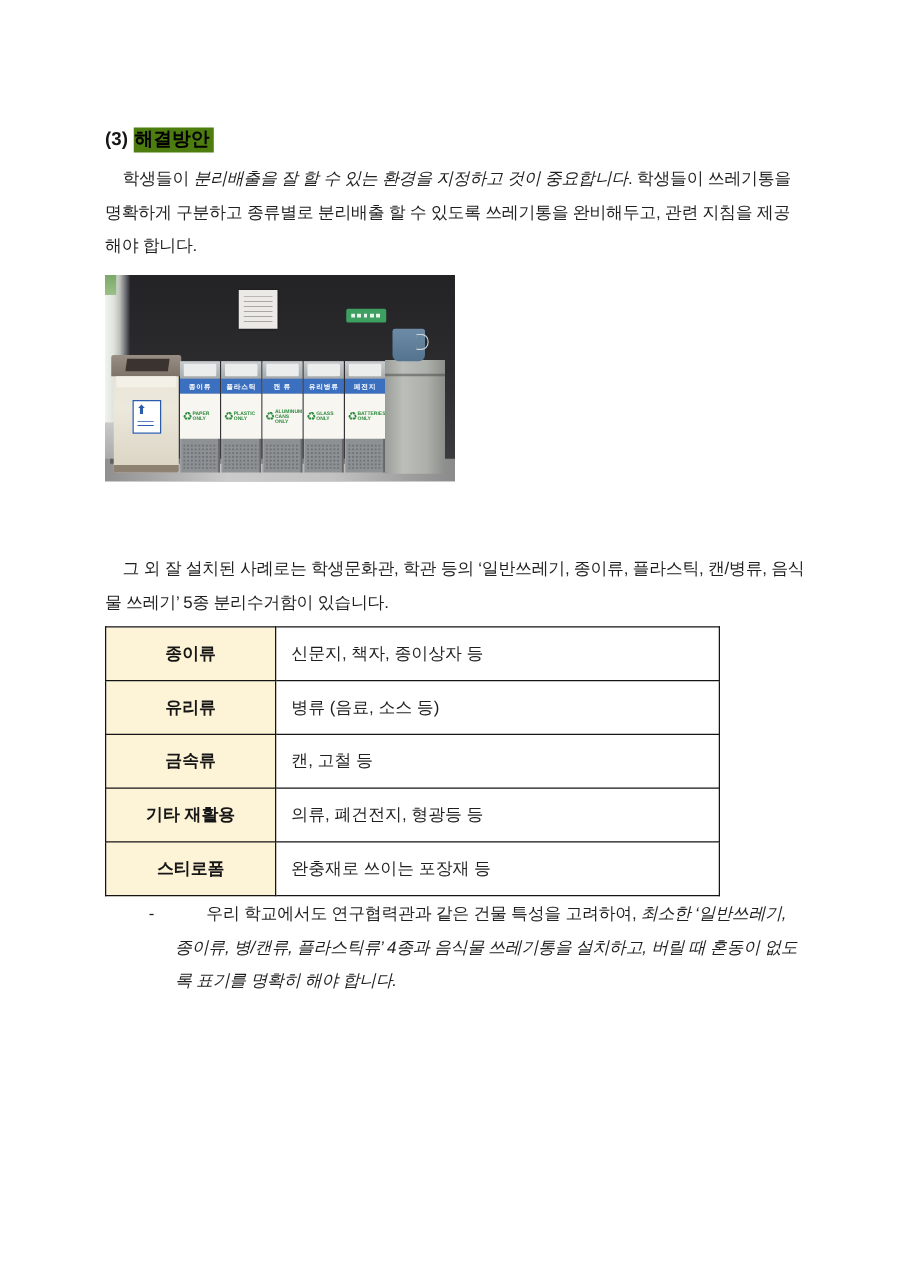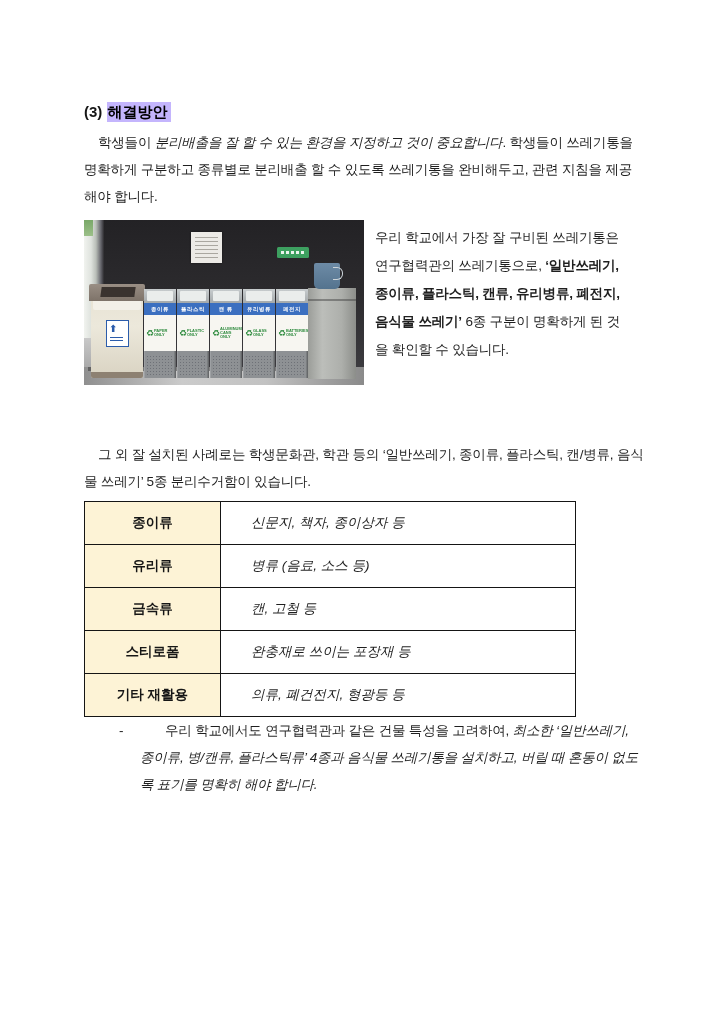--- a/index.html
+++ b/index.html
@@ -7,41 +7,41 @@
     width:725px;height:1024px;background:#ffffff;
     font-family:"Liberation Sans","DejaVu Sans",sans-serif;
     color:#1f1f1f;
     -webkit-font-smoothing:antialiased;
   }
   .page{position:relative;width:725px;height:1024px;overflow:hidden;background:#fff;}
   .content{position:absolute;left:84px;top:100px;width:560px;}
 
   h1,h2{font-size:15px;line-height:23px;font-weight:700;margin:0;color:#161616;}
   mark{padding:1px 3px 2px 1px;}
-  .hl-green{background:#c4b5fd;}
+  .hl-green{background:#4d7c0f;}
   .hl-yellow{background:#fdf0c2;}
 
   .para{font-size:13.5px;line-height:27px;margin:0;letter-spacing:-0.2px;}
   .indent{text-indent:14px;}
   .small-indent{text-indent:8px;}
   .p1{margin-top:6px;}
   h2.h-standard{margin-top:19px;}
 
   .figure-row{display:flex;margin-top:10px;}
   .side-text{font-size:13.5px;line-height:28px;margin:0 0 0 11px;padding-top:4px;width:256px;letter-spacing:-0.2px;}
 
   .p3{margin-top:56px;}
 
   table.recycle-table{border-collapse:collapse;margin-top:6px;width:492px;table-layout:fixed;}
   table.recycle-table th{
     width:133px;background:#fdf3d6;font-weight:700;font-size:13.5px;
     border:1.5px solid #151515;text-align:center;height:40px;color:#161616;
   }
   table.recycle-table td{
-    border:1.5px solid #151515;font-size:13.5px;padding-left:30px;text-align:left;color:#1f1f1f;font-style:italic;
+    border:1.5px solid #151515;font-size:13.5px;padding-left:12px;text-align:left;color:#1f1f1f;
   }
 
   .p4{margin-top:17px;}
   .bullet{position:relative;padding-left:56px;font-size:13.5px;line-height:27px;letter-spacing:-0.2px;}
   .bullet .dash{position:absolute;left:35px;top:0;}
   .bullet .btext{text-indent:25px;margin:0;}
 
   
   .photo{
     position:relative;flex:none;width:280px;height:165px;overflow:hidden;
@@ -192,46 +192,45 @@
         </div>
 
         <div class="cabinet">
             <i></i>
           </div>
         <div class="bucket">
             <i></i>
           </div>
       </div>
 
-      <p class="side-text"><span>우리 학교에서 가장 잘 구비된 쓰레기통은 연구협력관의 쓰레기통으로, </span><strong>‘일반쓰레기, 종이류, 플라스틱, 캔류, 유리병류, 폐전지, 음식물 쓰레기’</strong><span> 6종 구분이 명확하게 된 것을 확인할 수 있습니다.</span></p>
     </div>
 
     <p class="para indent p3">그 외 잘 설치된 사례로는 학생문화관, 학관 등의 ‘일반쓰레기, 종이류, 플라스틱, 캔/병류, 음식물 쓰레기’ 5종 분리수거함이 있습니다.</p>
 
     <table class="recycle-table">
       <tbody>
         <tr>
           <th>종이류</th>
           <td>신문지, 책자, 종이상자 등</td>
         </tr>
         <tr>
           <th>유리류</th>
           <td>병류 (음료, 소스 등)</td>
         </tr>
         <tr>
           <th>금속류</th>
           <td>캔, 고철 등</td>
         </tr>
         <tr>
+          <th>기타 재활용</th>
+          <td>의류, 폐건전지, 형광등 등</td>
+        </tr>
+        <tr>
           <th>스티로폼</th>
           <td>완충재로 쓰이는 포장재 등</td>
-        </tr>
-        <tr>
-          <th>기타 재활용</th>
-          <td>의류, 폐건전지, 형광등 등</td>
         </tr>
       </tbody>
     </table>
 
 
     <div class="bullet">
       <span class="dash">-</span>
       <p class="btext"><span>우리 학교에서도 연구협력관과 같은 건물 특성을 고려하여, </span><em>최소한 ‘일반쓰레기, 종이류, 병/캔류, 플라스틱류’ 4종과 음식물 쓰레기통을 설치하고, 버릴 때 혼동이 없도록 표기를 명확히 해야 합니다.</em></p>
     </div>
 

